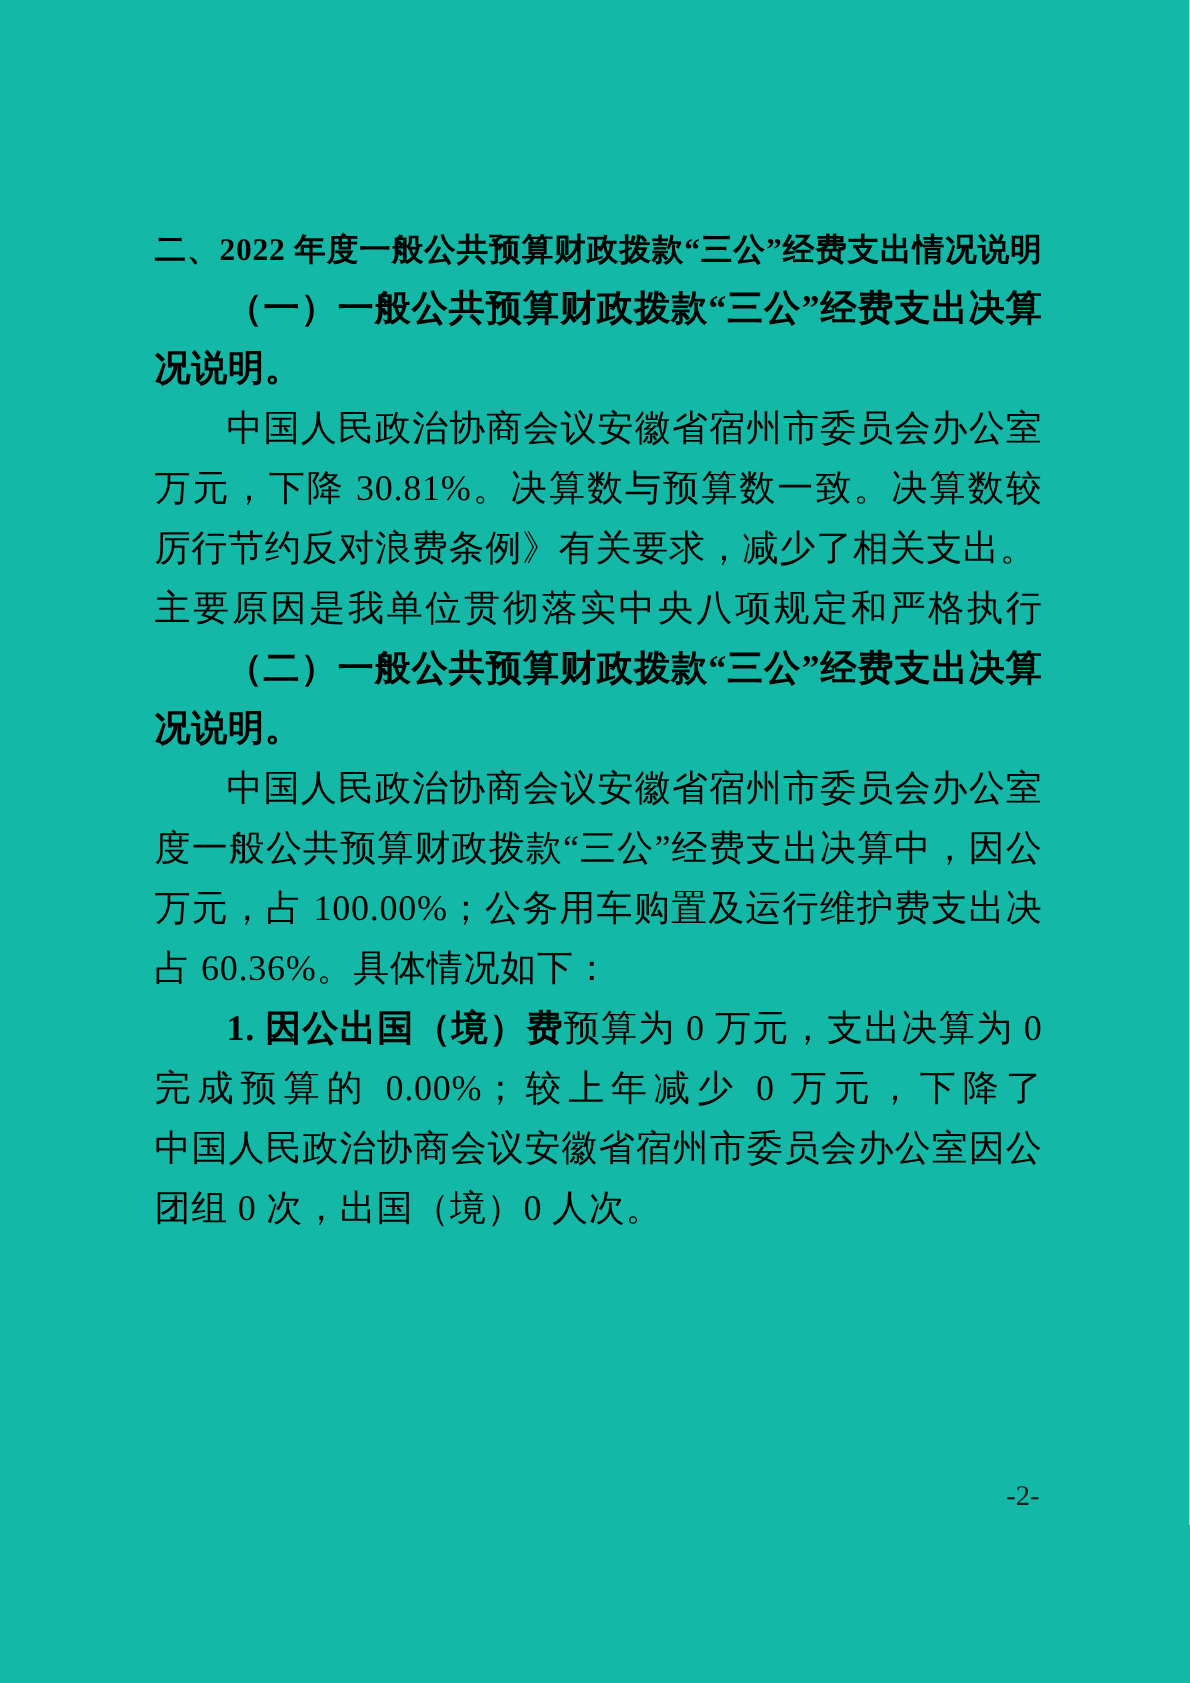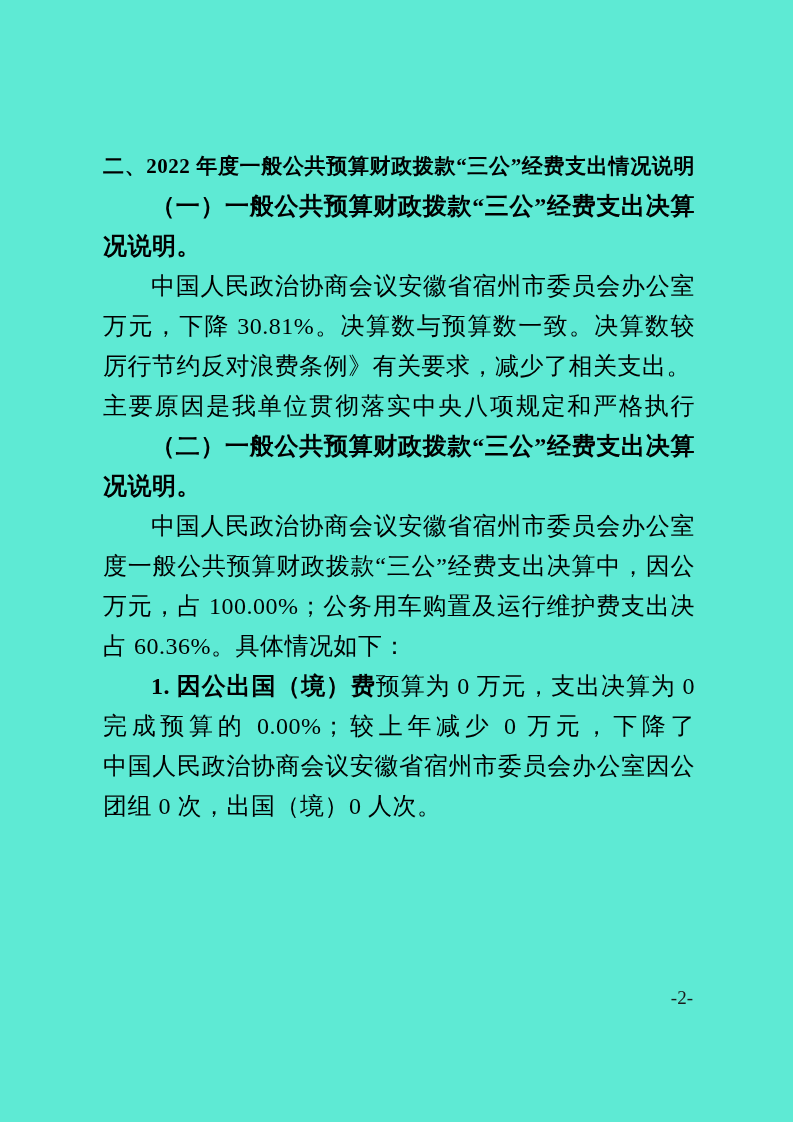--- a/index.html
+++ b/index.html
@@ -4,21 +4,21 @@
   <style>
     html, body {
       margin: 0;
       padding: 0;
       background: #ffffff;
     }
     .page {
       position: relative;
       width: 793px;
       height: 1122px;
-      background: #5eead4;
+      background: #14b8a6;
       color: #000000;
       font-family: "Liberation Serif", "DejaVu Serif", serif;
       overflow: hidden;
     }
     .content {
       position: absolute;
       left: 103px;
       top: 146px;
       width: 592px;
     }

